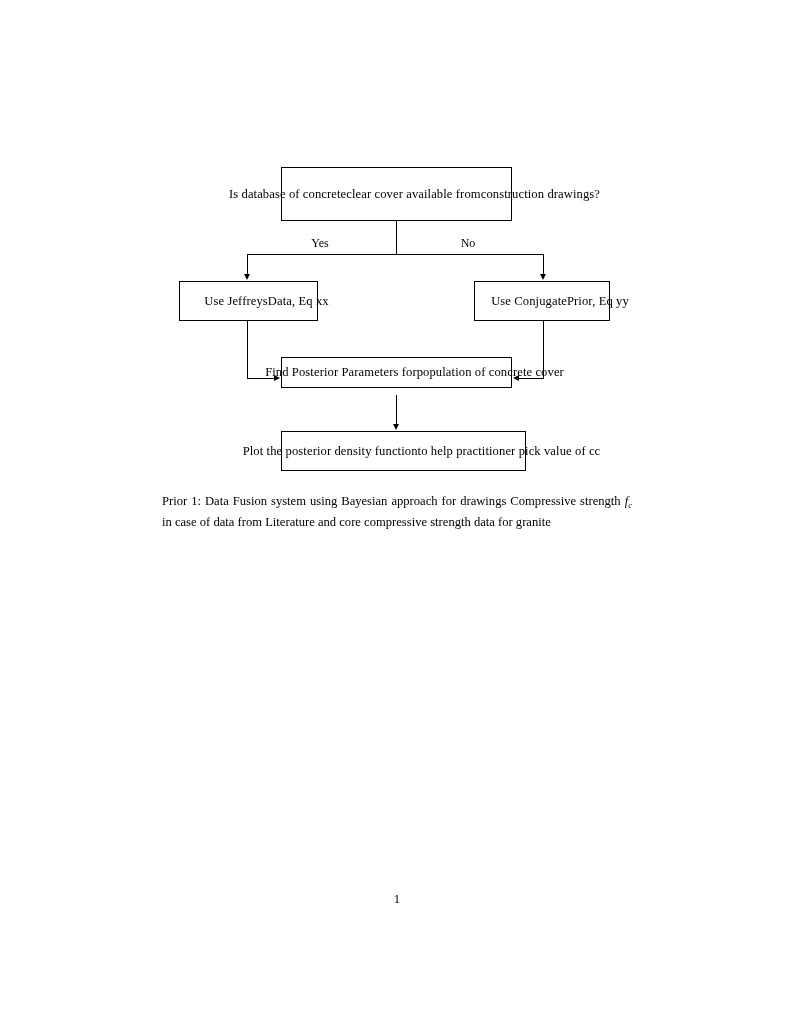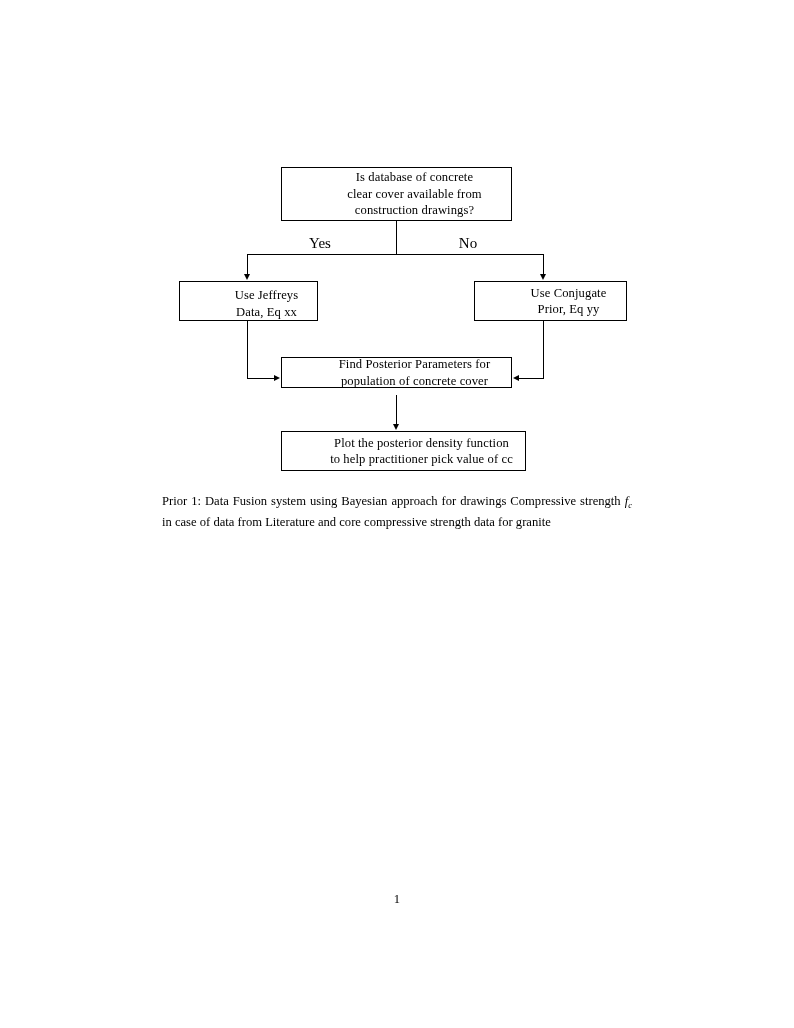--- a/index.html
+++ b/index.html
@@ -25,21 +25,20 @@
     width: 794px;
     height: 500px;
   }
 
   .node {
     position: absolute;
     box-sizing: border-box;
     border: 1px solid #000000;
     background: #ffffff;
     display: flex;
-    flex-direction: column;
     align-items: center;
     justify-content: center;
     text-align: center;
     font-size: 12.6px;
     line-height: 16.5px;
     letter-spacing: 0.1px;
     padding-left: 36px;
   }
   .node .line {
     display: block;
@@ -52,27 +51,26 @@
     top: 167px;
     width: 231px;
     height: 54px;
   }
   
   #node-jeffreys {
     left: 179px;
     top: 281px;
     width: 139px;
     height: 40px;
-    justify-content: flex-end;
   }
   
   #node-conjugate {
     left: 474px;
     top: 281px;
-    width: 153px;
+    width: 136px;
     height: 40px;
   }
   
   #node-posterior {
     left: 281px;
     top: 357px;
     width: 231px;
     height: 31px;
   }
   
@@ -107,21 +105,21 @@
     border-left: 6px solid #000000;
   }
   .arrow-left {
     border-top: 3.2px solid transparent;
     border-bottom: 3.2px solid transparent;
     border-right: 6px solid #000000;
   }
 
   .edge-label {
     position: absolute;
-    font-size: 15px;
+    font-size: 12px;
     line-height: 14px;
     white-space: nowrap;
     text-align: center;
   }
 
   
   #caption {
     position: absolute;
     left: 162px;
     top: 492px;

